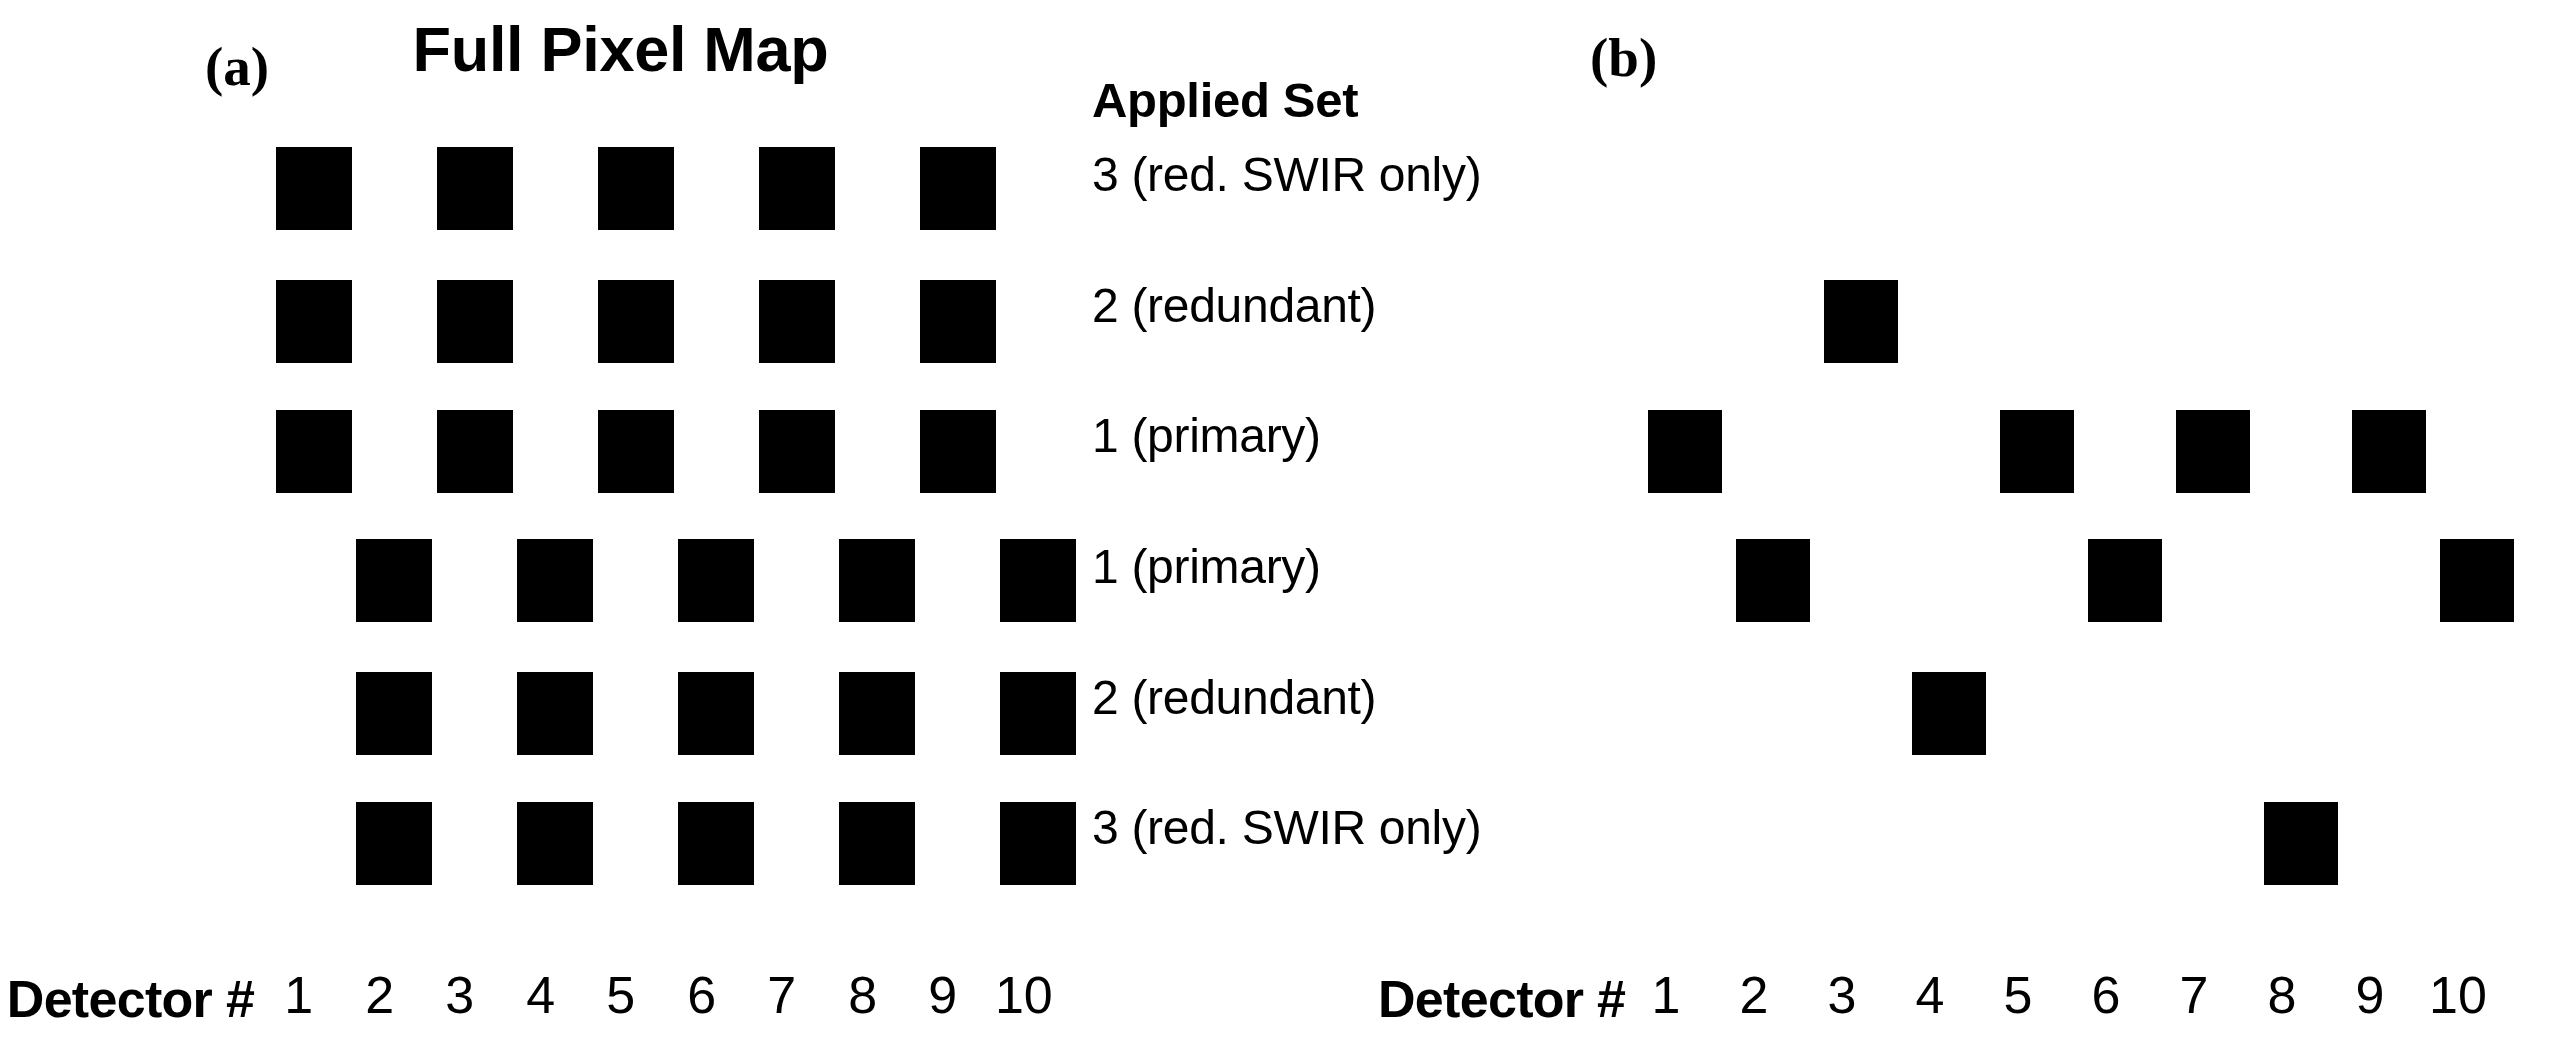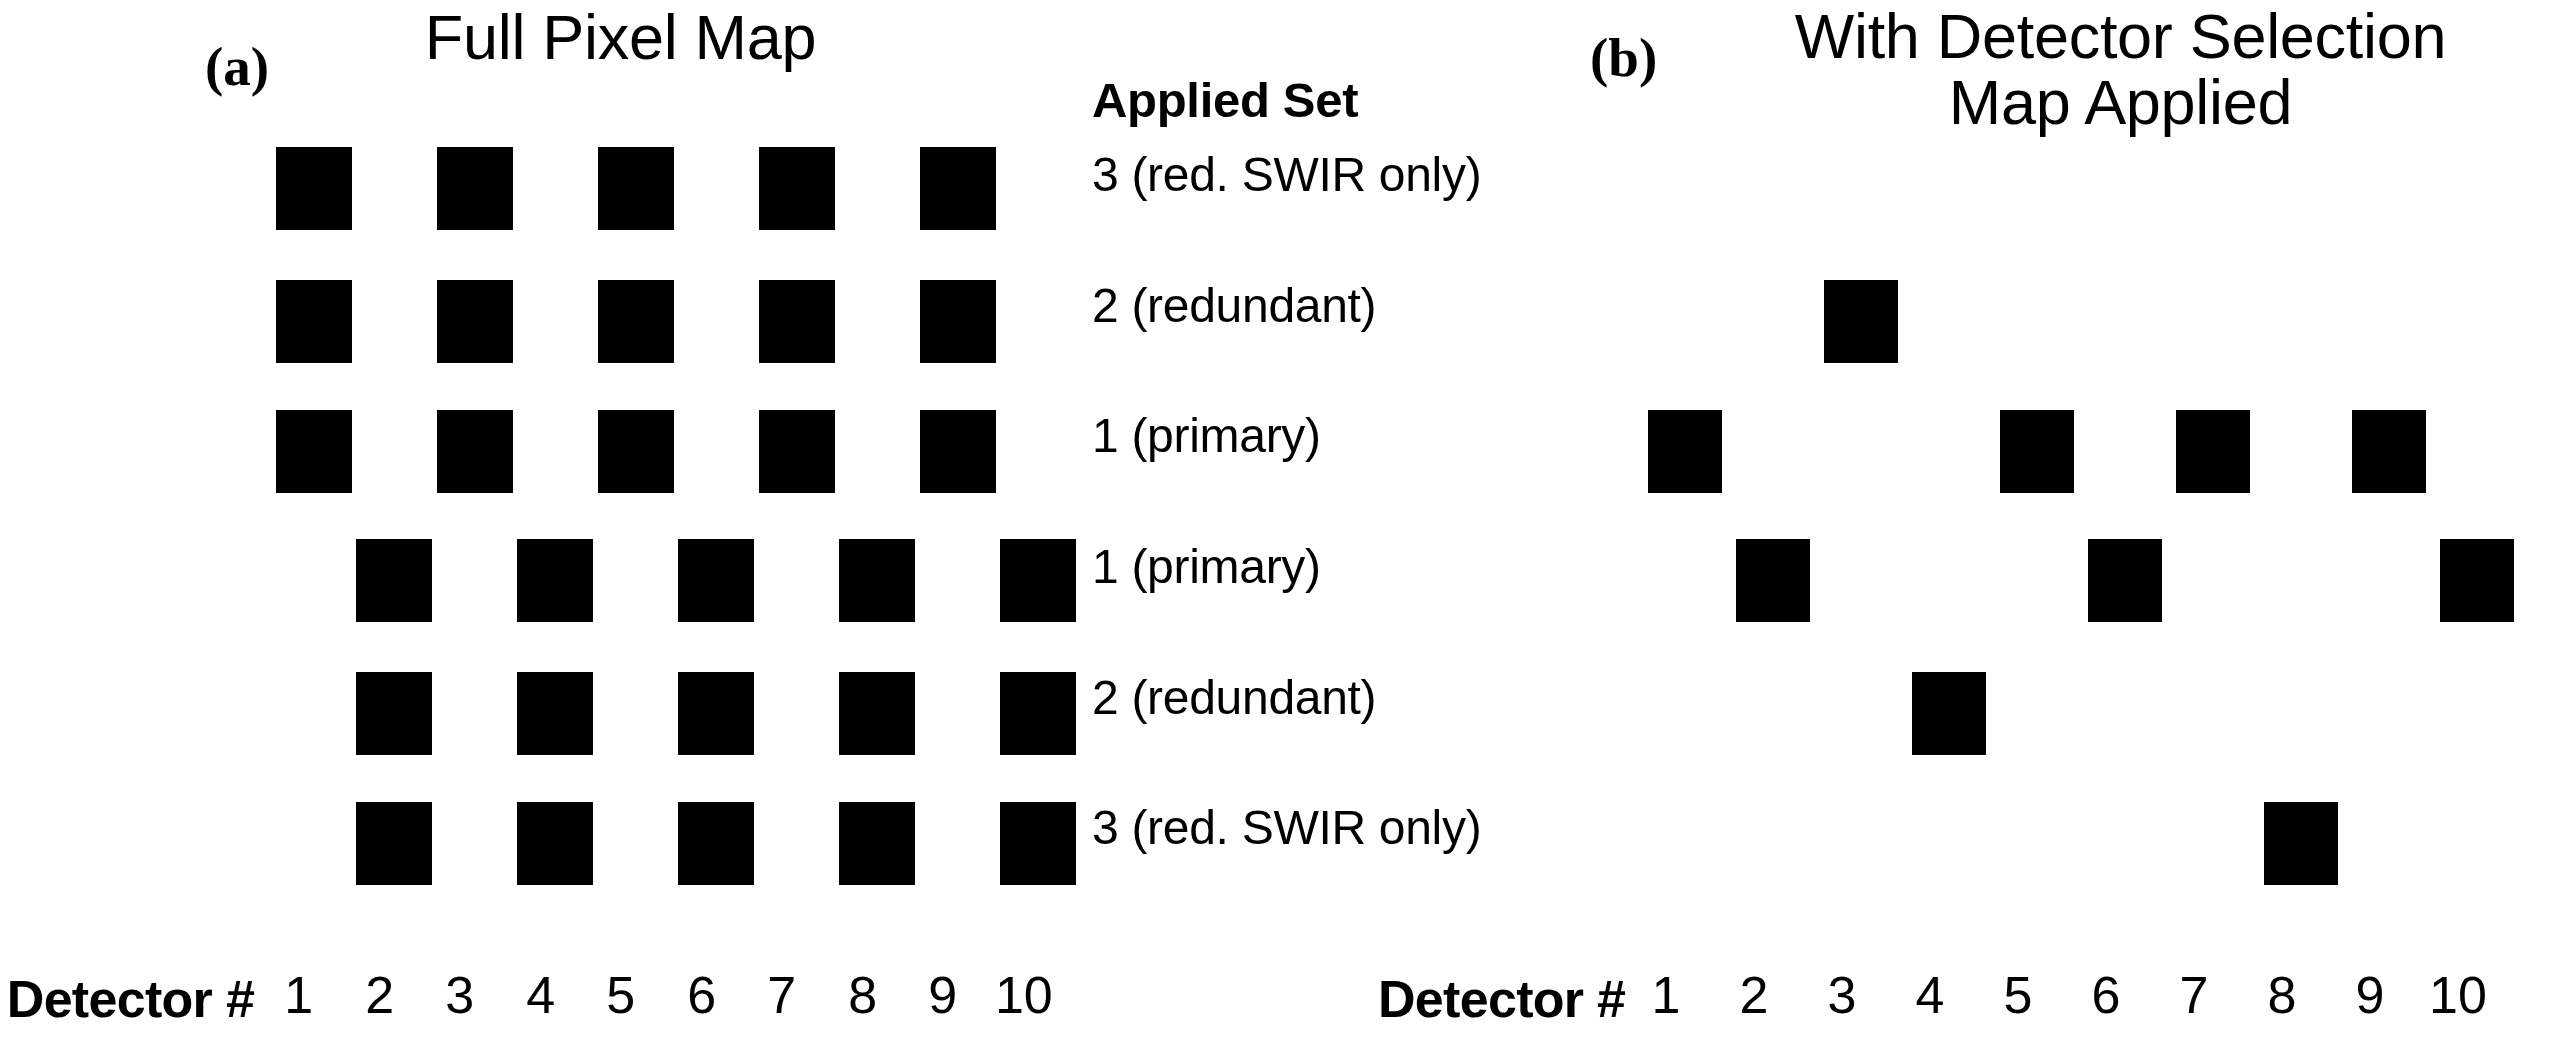--- a/index.html
+++ b/index.html
@@ -14,25 +14,26 @@
     height: 1044px;
     background: #ffffff;
     font-family: "Liberation Sans", sans-serif;
     color: #000000;
     overflow: hidden;
   }
 
   
   .panel-title {
     position: absolute;
-    font-weight: normal;
+    font-weight: bold;
     text-align: center;
     line-height: 1.06;
     letter-spacing: -0.3px;
     white-space: pre-line;
+    margin-top: 12px;
   }
   #title-a {
     left: 259px;
     top: 4.1px;
     width: 723px;
     font-size: 63px;
   }
   #title-b {
     left: 1665px;
     top: 2.7px;
@@ -204,22 +205,20 @@
       <div class="set-label" style="top: 147px;">3 (red. SWIR only)</div>
       <div class="set-label" style="top: 278px;">2 (redundant)</div>
       <div class="set-label" style="top: 408px;">1 (primary)</div>
       <div class="set-label" style="top: 539px;">1 (primary)</div>
       <div class="set-label" style="top: 670px;">2 (redundant)</div>
       <div class="set-label" style="top: 800px;">3 (red. SWIR only)</div>
     </div>
 
   <div class="panel-tag" id="tag-b">(b)</div>
 
-  <div class="panel-title" id="title-b">With Detector Selection
-Map Applied</div>
 
   <div class="grid" id="grid-b">
       <div class="grid-row" style="top: 0px;"></div>
       <div class="grid-row" style="top: 133px;">
         <div class="cell" style="left: 176px;"></div>
       </div>
       <div class="grid-row" style="top: 263px;">
         <div class="cell" style="left: 0px;"></div>
         <div class="cell" style="left: 352px;"></div>
         <div class="cell" style="left: 528px;"></div>

